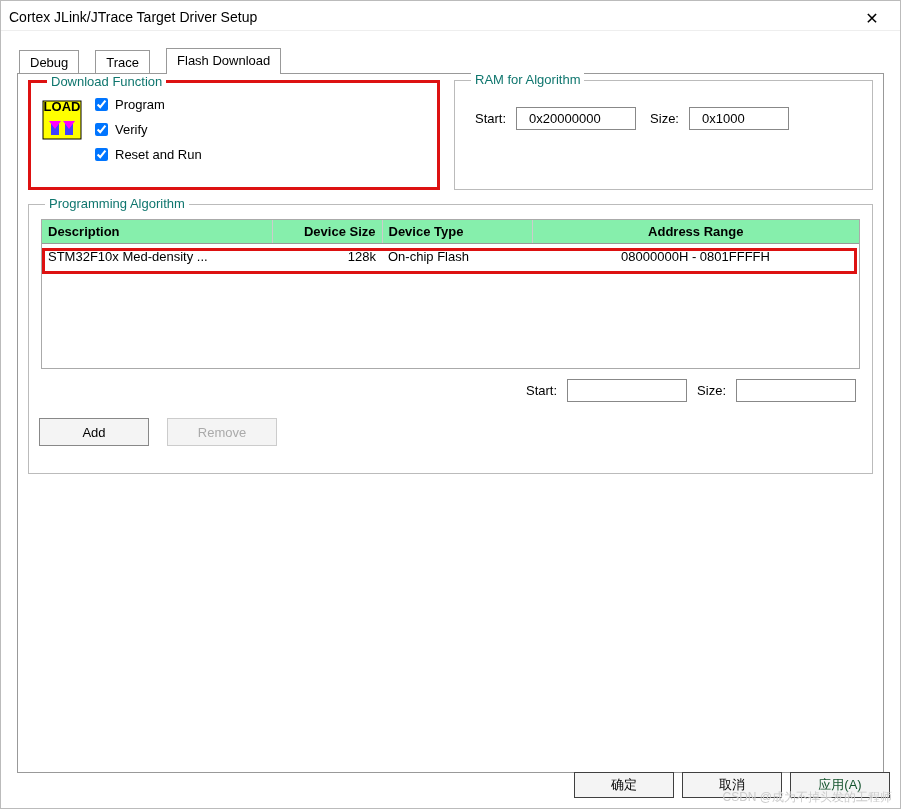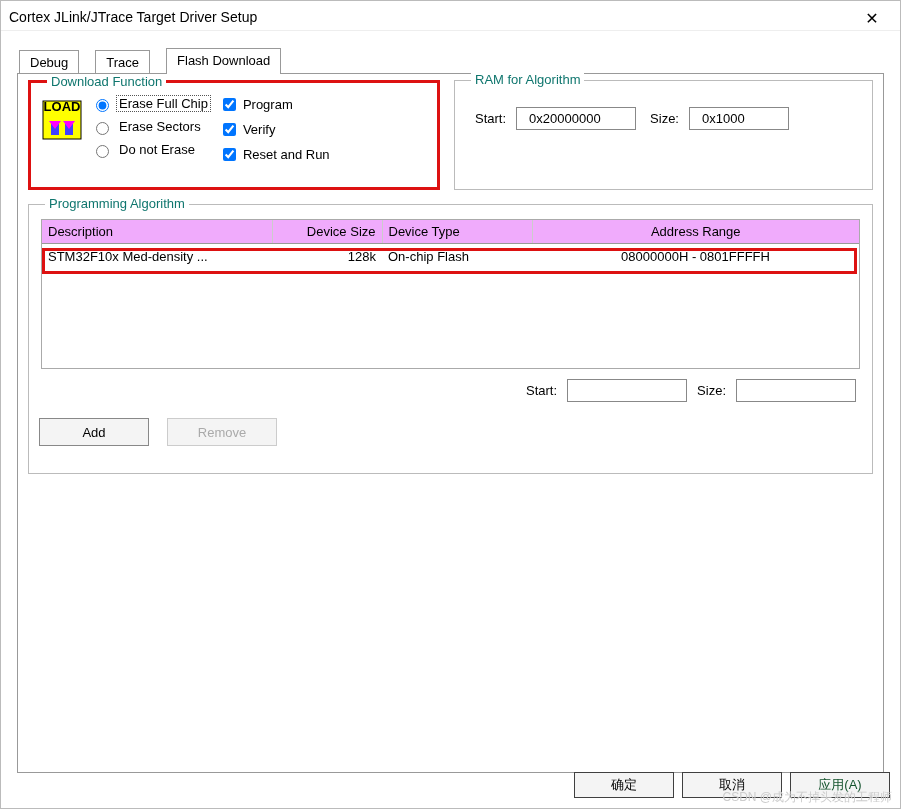--- a/index.html
+++ b/index.html
@@ -24,21 +24,21 @@
 .radio-col, .check-col { display: flex; flex-direction: column; gap: 6px; }
 .radio-col label, .check-col label { display: flex; align-items: center; gap: 4px; cursor: pointer; white-space: nowrap; }
 .radio-col label span.rbl { border: 1px solid transparent; padding: 0 2px; }
 .radio-col label.sel span.rbl { border: 1px dotted #555; }
 .ram-inner { display: flex; gap: 10px; align-items: center; margin-top: 14px; padding-left: 6px; }
 .ram-inner label { margin-left: 4px; }
 input.txt { border: 1px solid #888; height: 23px; padding: 0 12px; background: #fff; }
 .prog-fs { margin-top: 14px; height: 270px; padding-bottom: 10px; }
 .table-wrap { border: 1px solid #aaa; height: 150px; margin: 2px; background: #fff; position: relative; overflow: hidden; }
 table { width: 100%; border-collapse: collapse; }
-thead th { text-align: left; font-weight: normal; padding: 4px 6px; border-right: 1px solid #ccc; border-bottom: 1px solid #999; background: #f0abfc; }
+thead th { text-align: left; font-weight: bold; padding: 4px 6px; border-right: 1px solid #ccc; border-bottom: 1px solid #999; background: #86efac; }
 thead th:last-child { border-right: none; }
 .row-highlight { position: absolute; left: 0; right: 2px; top: 28px; height: 26px; border: 3px solid #d11; pointer-events: none; }
 tbody td { padding: 5px 6px; }
 .col-desc { width: 230px; }
 .col-size { width: 110px; text-align: right; }
 .col-type { width: 150px; text-align: left; }
 .col-range { text-align: center; }
 .ss-row { display: flex; justify-content: flex-end; gap: 10px; align-items: center; margin: 10px 6px 0 0; }
 .btn-row { display: flex; justify-content: flex-start; gap: 18px; margin-top: 16px; }
 button.btn { width: 110px; height: 28px; border: 1px solid #888; background: #f4f4f4; cursor: pointer; }
@@ -69,34 +69,20 @@
           <span class="legend">Download Function</span>
           <div class="dl-inner">
             <svg class="load-icon" viewBox="0 0 42 42">
               <rect x="2" y="2" width="38" height="38" fill="#ffff00" stroke="#000"></rect>
               <text x="21" y="12" font-size="8" font-weight="bold" text-anchor="middle" fill="#000">LOAD</text>
               <rect x="10" y="22" width="8" height="14" fill="#4040ff"></rect>
               <rect x="24" y="22" width="8" height="14" fill="#4040ff"></rect>
               <polygon points="14,14 14,22 8,22 14,30 20,22 14,22" fill="#ff00ff"></polygon>
               <polygon points="28,14 28,22 22,22 28,30 34,22 28,22" fill="#ff00ff"></polygon>
             </svg>
-            <div class="radio-col">
-              <label class="sel">
-                  <input type="radio" name="erase" checked="" style=""> 
-                  <span class="rbl">Erase Full Chip</span>
-                </label>
-              <label>
-                  <input type="radio" name="erase" style=""> 
-                  <span class="rbl">Erase Sectors</span>
-                </label>
-              <label>
-                  <input type="radio" name="erase" style=""> 
-                  <span class="rbl">Do not Erase</span>
-                </label>
-            </div>
             <div class="check-col">
               <label>
                   <input type="checkbox" checked="" style=""> 
                   <span>Program</span>
                 </label>
               <label>
                   <input type="checkbox" checked="" style=""> 
                   <span>Verify</span>
                 </label>
               <label>

